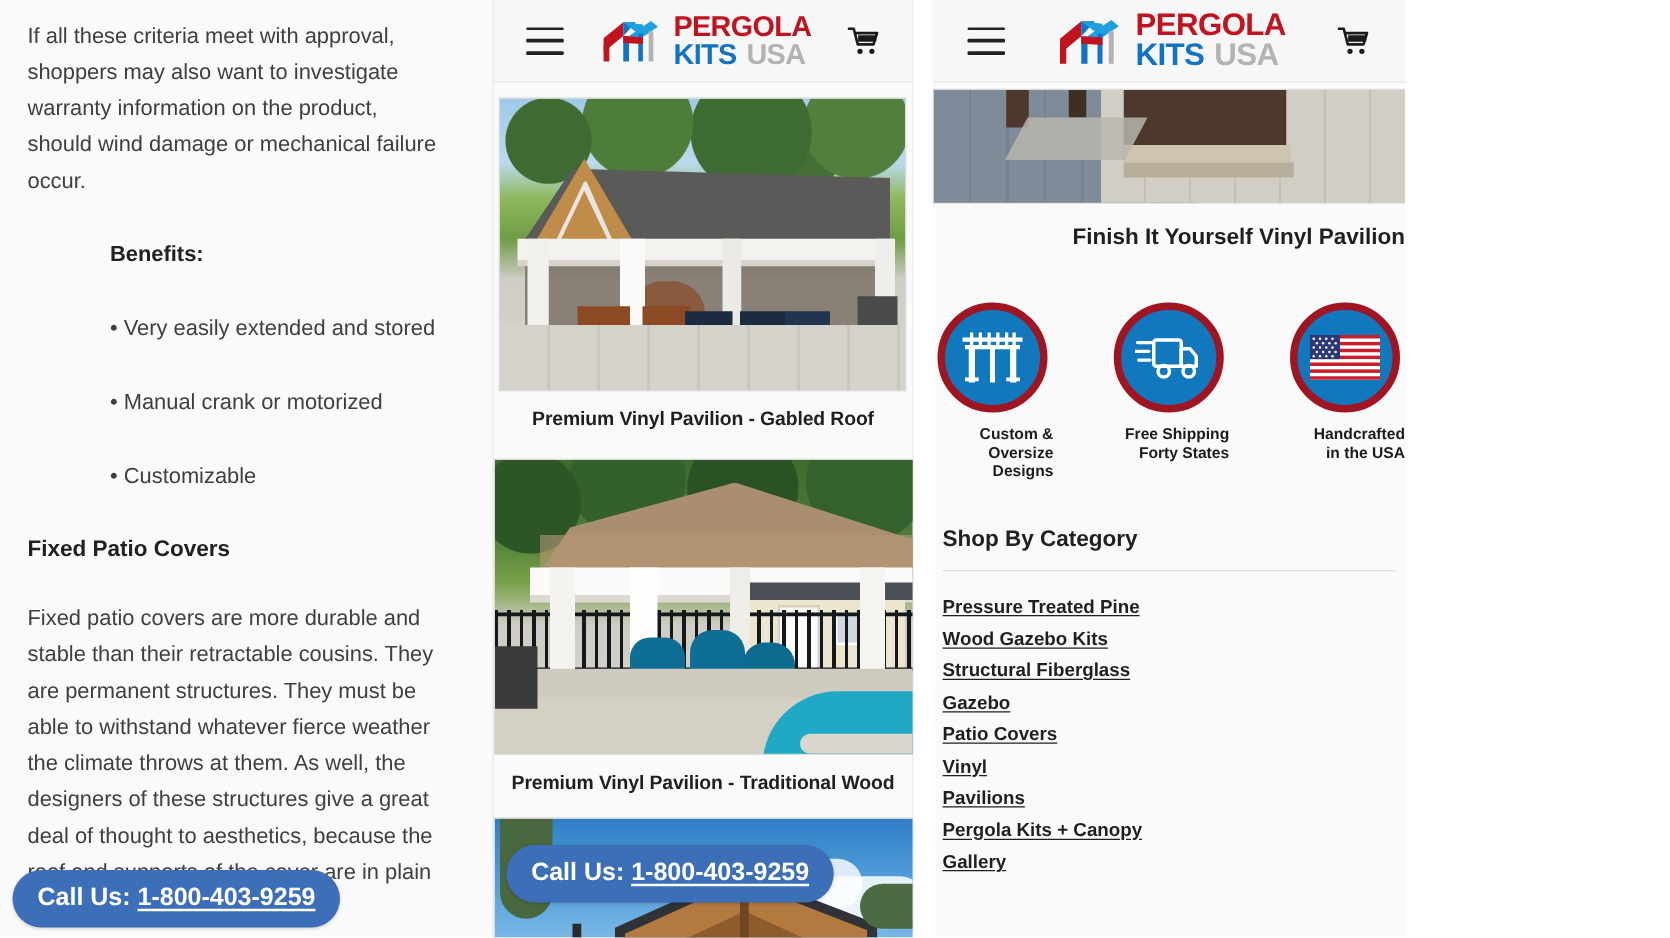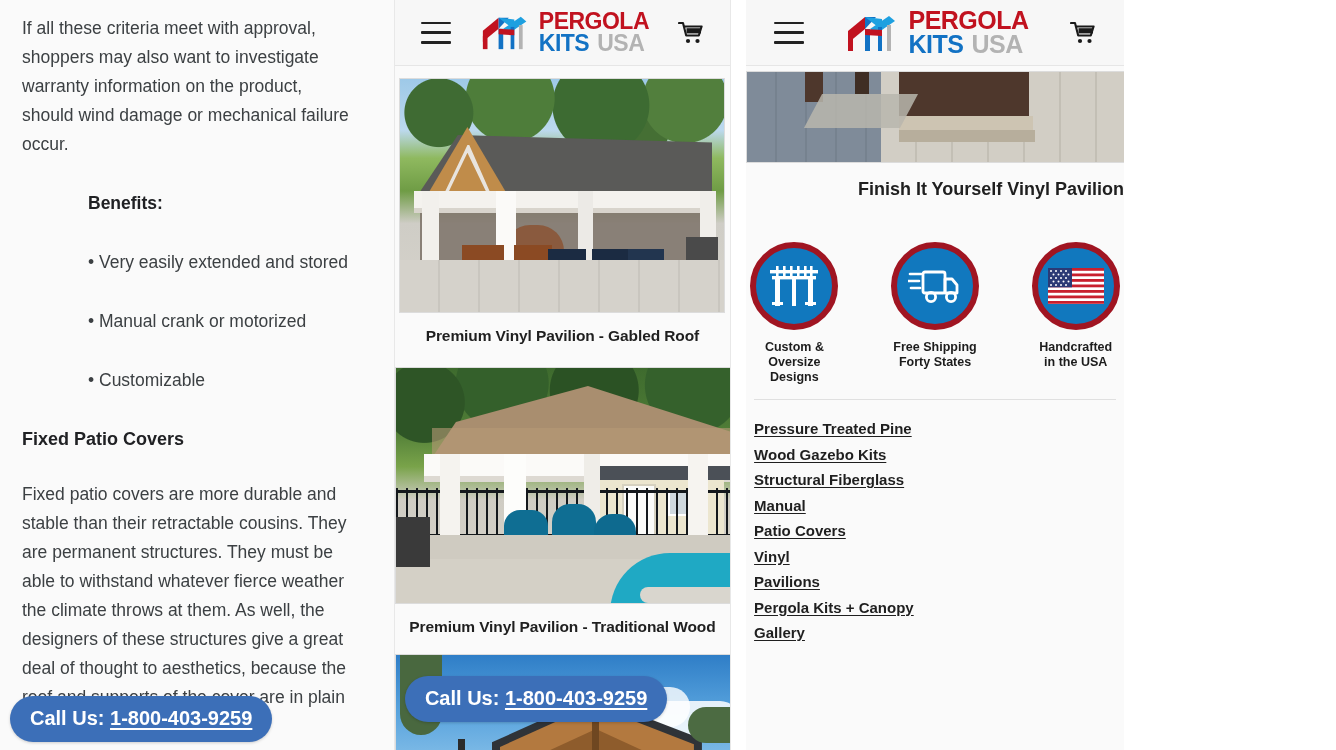--- a/index.html
+++ b/index.html
@@ -72,21 +72,21 @@
     text-align:center; font-size: 15.5px; font-weight:700; color:#1f1f1f;
     padding: 14px 10px 16px 10px; letter-spacing: -0.1px;
   }
 
   
   .right-body { padding: 0; }
   .right-hero { width: 396px; height: 92px; margin: 5px auto 0 auto; border:1px solid #dcdcdc; overflow:hidden; position:relative; }
   .right-caption { text-align:right; font-size:18px; font-weight:700; color:#1f1f1f; padding:16px 0 0 0; }
 
   .badges { display:flex; justify-content:center; gap:44px; margin-top: 42px; }
-  .badge { width: 108px; text-align:center; }
+  .badge { width: 108px; text-align:right; }
   .badge-circle {
     width: 88px; height: 88px; border-radius:50%;
     background:#1178be; border: 6px solid #a01522;
     margin: 0 auto; display:flex; align-items:center; justify-content:center;
   }
   .badge-label { margin-top: 10px; font-size: 12.5px; font-weight:600; color:#1c1c1c; line-height:15px; }
 
   .shop-head {
     margin: 36px 0 0 8px; font-size: 18px; font-weight:700; color:#202124;
   }
@@ -444,27 +444,28 @@
               </g>
             </svg>
           </div>
           <div class="badge-label">
             <div>Handcrafted</div>
             <div>in the USA</div>
           </div>
         </div>
       </div>
 
+      <div class="shop-head">Shop By Category</div>
       <div class="shop-rule"></div>
 
       <div class="cat-list">
         <a class="cat-link">Pressure Treated Pine</a>
         <a class="cat-link">Wood Gazebo Kits</a>
         <a class="cat-link">Structural Fiberglass</a>
-        <a class="cat-link">Manual</a>
+        <a class="cat-link">Gazebo</a>
         <a class="cat-link">Patio Covers</a>
         <a class="cat-link">Vinyl</a>
         <a class="cat-link">Pavilions</a>
         <a class="cat-link">Pergola Kits + Canopy</a>
         <a class="cat-link">Gallery</a>
       </div>
     </div>
   </div>
 
 </div>

